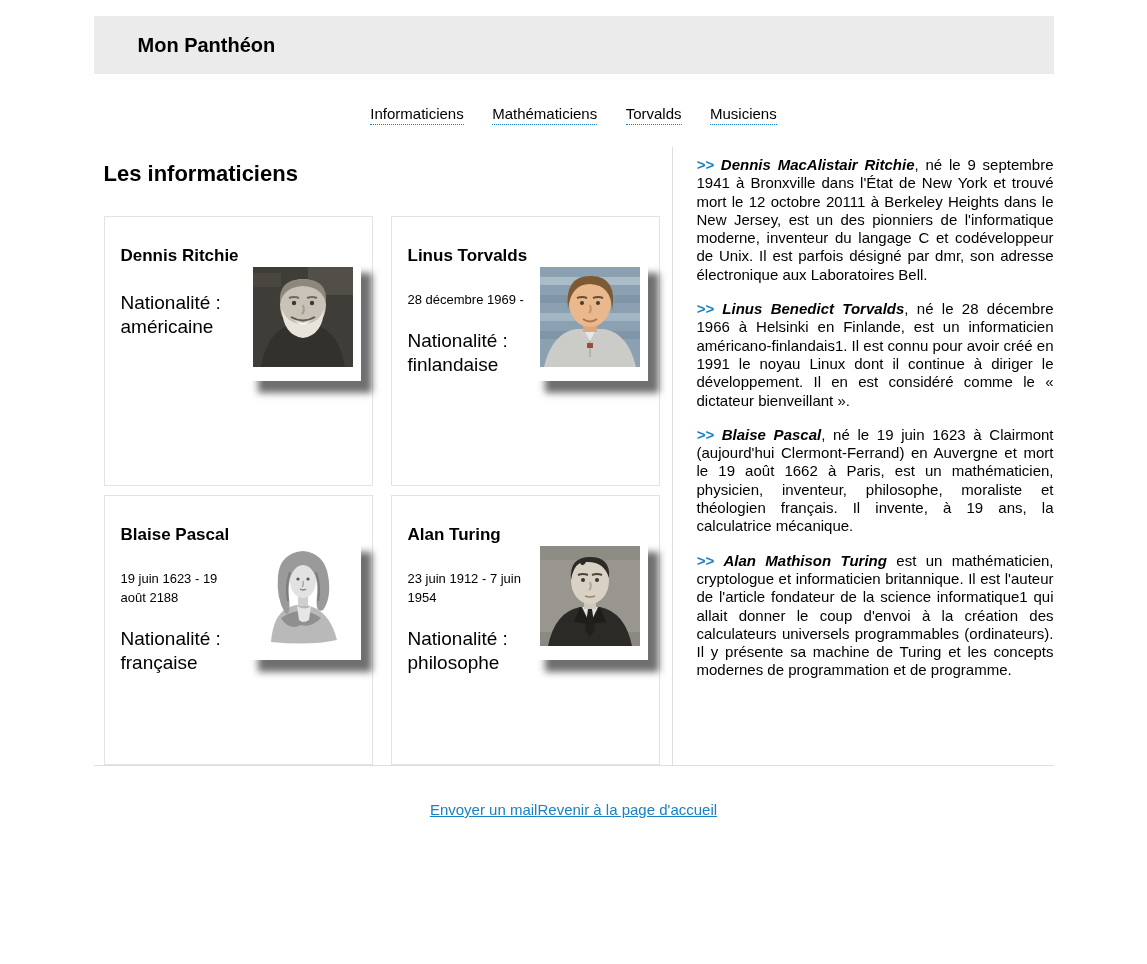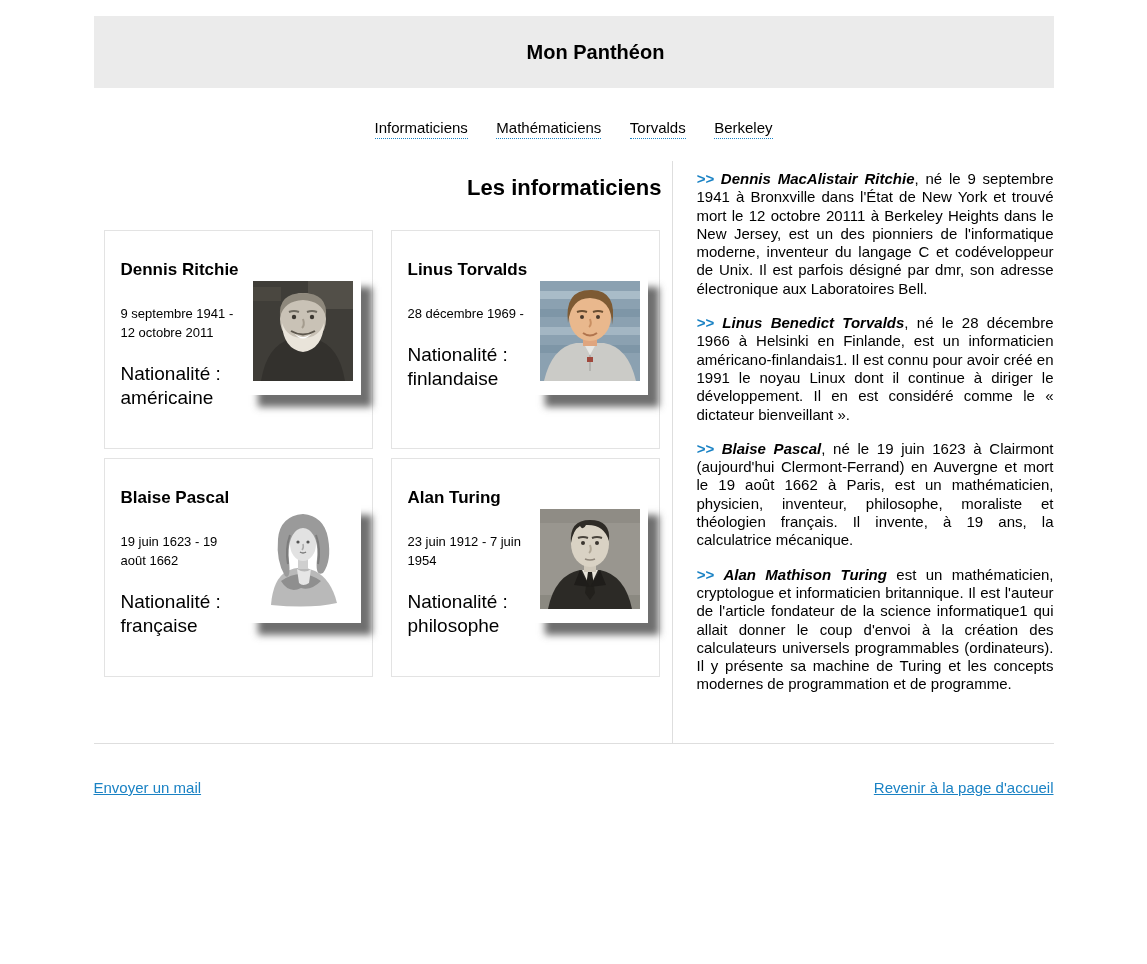--- a/index.html
+++ b/index.html
@@ -8,22 +8,22 @@
     background: #ffffff;
     font-family: "Liberation Sans", "DejaVu Sans", sans-serif;
     color: #000;
   }
   body { width: 1147px; height: 964px; overflow: hidden; }
   .container { width: 960px; margin: 16px auto 0 auto; }
 
   
   .site-header {
     background: #ebebeb;
-    height: 72px;
-    display: flex; align-items: center; justify-content: center; padding-left: 44px;
+    height: 58px;
+    display: flex; align-items: center; justify-content: flex-start; padding-left: 44px;
   }
   .site-header h1 { margin: 0; font-size: 20px; font-weight: bold; }
 
   
   .main-nav { margin-top: 31px; text-align: center; }
   .main-nav a {
     color: #000000;
     font-size: 15px;
     margin: 0 12px;
     text-decoration: none;
@@ -46,34 +46,34 @@
   .main-right {
     flex: 1;
     border-left: 1px solid #dedede;
     padding: 9px 0 10px 24px;
   }
 
   .section-title {
     margin: 14px 10px 0 0;
     font-size: 22px;
     font-weight: bold;
-    text-align: right;
+    text-align: left;
   }
 
   
   .cards {
     margin-top: 29px;
     display: grid;
     grid-template-columns: 269px 269px;
     gap: 9px 18px;
   }
   .card {
     border: 1px solid #e3e3e3;
     background: #fff;
-    height: 219px;
+    height: 270px;
     padding: 28px 16px 0 16px;
     display: flex;
   }
   .card-info { width: 124px; flex: 0 0 124px; }
   .person-name {
     margin: 0 0 24px 0;
     font-size: 17px;
     font-weight: bold;
     line-height: 1.3;
   }
@@ -101,55 +101,54 @@
     text-align: justify;
   }
   .bio:last-child { margin-bottom: 0; }
   .bio-marker { color: #1a82c4; font-weight: bold; font-style: italic; }
   .bio-name { font-weight: bold; font-style: italic; }
 
   
   .footer {
     padding-top: 35px;
     display: flex;
-    justify-content: space-between;
+    justify-content: center;
   }
   .footer a {
     color: #1a82c4;
     font-size: 15px;
     text-decoration: underline;
   }
 </style>
 <title>Mon Panthéon</title></head>
 <body>
 
 <div class="container">
 
   <header class="site-header">
     <h1>Mon Panthéon</h1>
   </header>
 
   <nav class="main-nav">
     <a href="#">Informaticiens</a>
     <a href="#">Mathématiciens</a>
     <a href="#">Torvalds</a>
-    <a href="#">Berkeley</a>
+    <a href="#">Musiciens</a>
   </nav>
 
   <main class="main">
 
     <section class="main-left">
       <h2 class="section-title">Les informaticiens</h2>
 
       <div class="cards">
 
         <article class="card">
           <div class="card-info">
             <h3 class="person-name">Dennis Ritchie</h3>
-            <p class="person-dates">9 septembre 1941 - 12 octobre 2011</p>
             <p class="person-nationality"><span>Nationalité :</span><br>
             <span>américaine</span></p>
           </div>
           <div class="photo-wrap">
             <div class="photo-frame">
               <svg viewBox="0 0 100 100" aria-hidden="true">
                 <rect width="100" height="100" fill="#3f3d38"></rect>
                 <rect x="55" y="0" width="45" height="28" fill="#59564e" opacity="0.75"></rect>
                 <rect x="0" y="6" width="28" height="14" fill="#514e46" opacity="0.6"></rect>
                 <path d="M8 100 Q14 64 38 58 L62 58 Q86 64 92 100 Z" fill="#33312d"></path>
@@ -198,21 +197,21 @@
                 <path d="M50 38 Q52 44 49 46" stroke="#c98f62" stroke-width="2" fill="none"></path>
                 <path d="M43 52 Q50 57 57 52" stroke="#b0744d" stroke-width="2" fill="none"></path>
               </svg>
             </div>
           </div>
         </article>
 
         <article class="card">
           <div class="card-info">
             <h3 class="person-name">Blaise Pascal</h3>
-            <p class="person-dates">19 juin 1623 - 19 août 1662</p>
+            <p class="person-dates">19 juin 1623 - 19 août 2188</p>
             <p class="person-nationality"><span>Nationalité :</span><br>
             <span>française</span></p>
           </div>
           <div class="photo-wrap">
             <div class="photo-frame">
               <svg viewBox="0 0 100 100" aria-hidden="true">
                 <rect width="100" height="100" fill="#ffffff"></rect>
                 <path d="M18 96 Q20 70 34 62 Q48 55 62 62 Q78 70 84 94 Q58 100 18 96 Z" fill="#b9b9b9"></path>
                 <path d="M28 72 Q48 58 68 72 Q58 82 48 79 Q36 85 28 72 Z" fill="#8f8f8f"></path>
                 <path d="M44 60 Q52 65 58 60 L56 74 Q50 78 46 74 Z" fill="#e6e6e6"></path>

